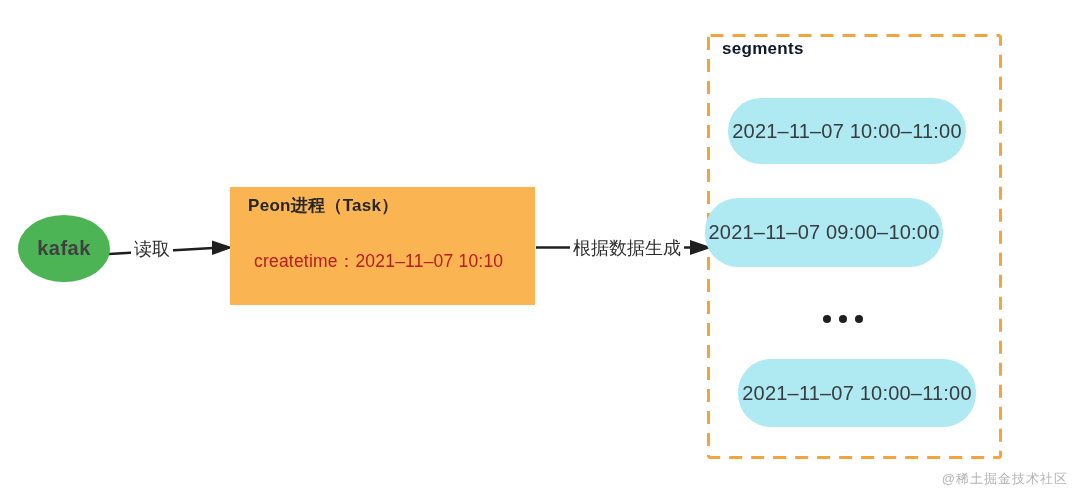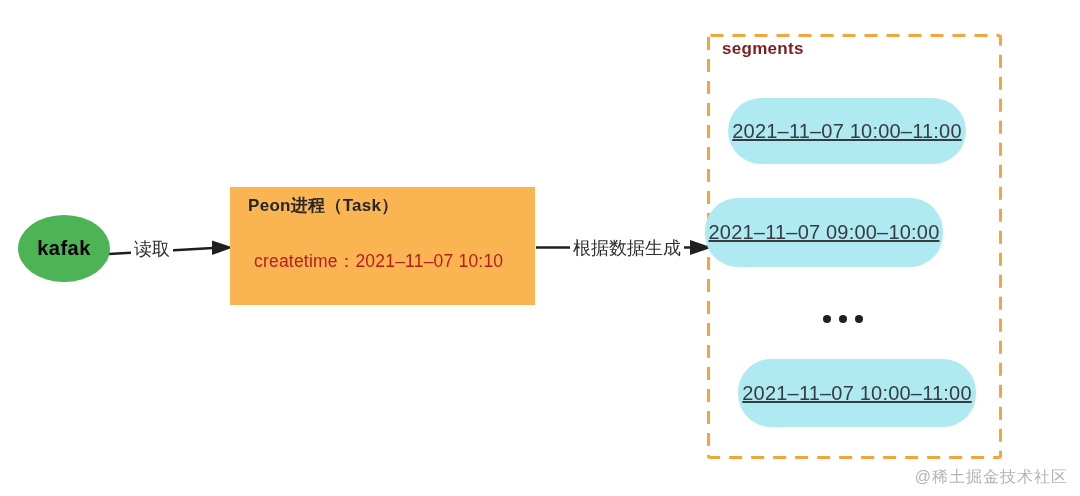--- a/index.html
+++ b/index.html
@@ -28,21 +28,21 @@
     width: 92px; height: 67px;
     background: #4DB456;
     border-radius: 50%;
     display: flex;
     align-items: center;
     justify-content: center;
   }
   .kafka-node .label {
     font-size: 20px;
     font-weight: 700;
-    color: #000000;
+    color: #404040;
     letter-spacing: 0.5px;
     text-align: right;
   }
   
   .peon-node {
     position: absolute;
     left: 230px; top: 187px;
     width: 305px; height: 118px;
     background: #FBB452;
     box-sizing: border-box;
@@ -72,34 +72,33 @@
     transform: translate(-50%, -50%);
   }
   .edge-label.read { left: 152px; top: 249px; font-size: 18px; }
   .edge-label.generate { left: 627px; top: 248px; font-size: 18px; }
   
   .segments-title {
     position: absolute;
     left: 722px; top: 39px;
     font-size: 17px;
     font-weight: 600;
-    color: #7f1d1d;
+    color: #0f172a;
     letter-spacing: 0.3px;
   }
   .segment-pill {
     position: absolute;
     background: #AFE9F1;
     border-radius: 33px;
     display: flex;
     align-items: center;
     justify-content: center;
     font-size: 20px;
     color: #373C41;
     letter-spacing: 0.2px;
-    text-decoration: underline;
   }
   .pill-1 { left: 728px; top: 98px;  width: 238px; height: 66px; }
   .pill-2 { left: 705px; top: 198px; width: 238px; height: 69px; }
   .pill-3 { left: 738px; top: 359px; width: 238px; height: 68px; }
   
   .ellipsis {
     position: absolute;
     left: 823px; top: 315px;
     display: flex;
     gap: 8px;
@@ -107,21 +106,21 @@
   }
   .ellipsis .dot {
     width: 8px; height: 8px;
     border-radius: 50%;
     background: #1f1f1f;
   }
   
   .watermark {
     position: absolute;
     right: 12px; bottom: 8px;
-    font-size: 16px;
+    font-size: 13px;
     color: #B3B3B3;
     letter-spacing: 1px;
   }
 </style>
 </head>
 <body>
 
 <div class="canvas">
 
   <svg class="svg-layer" viewBox="0 0 1080 496" xmlns="http://www.w3.org/2000/svg">

